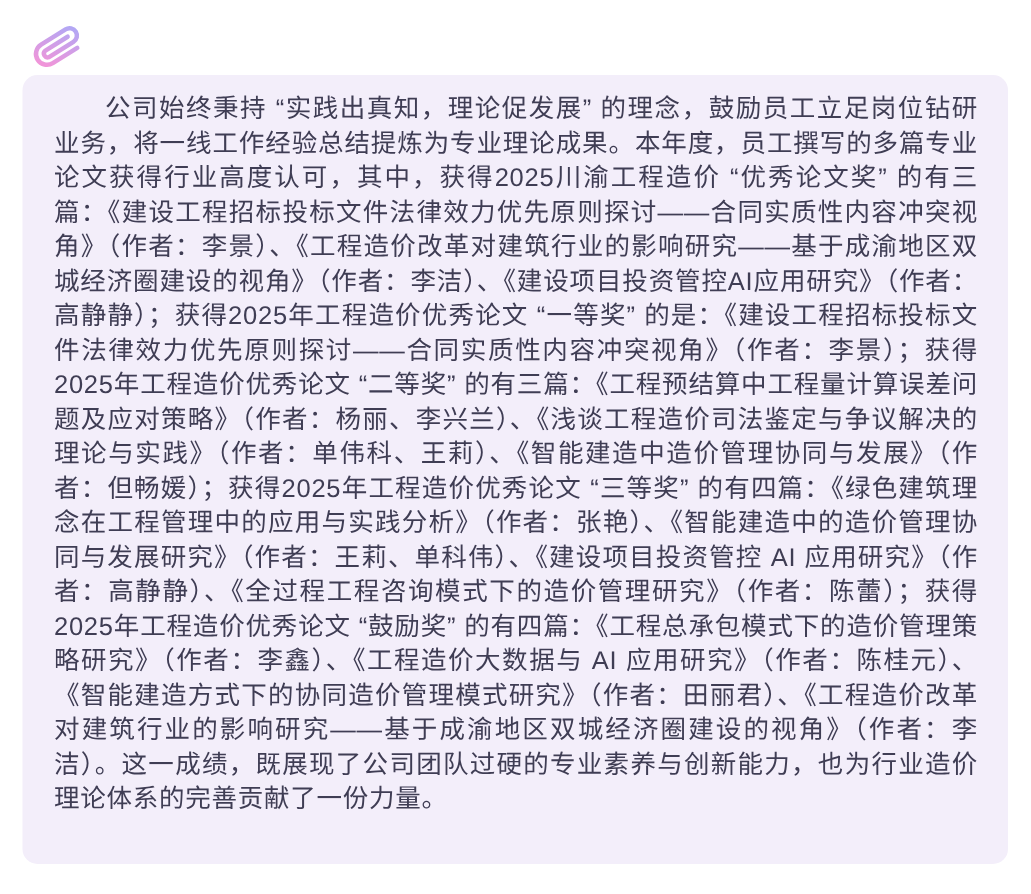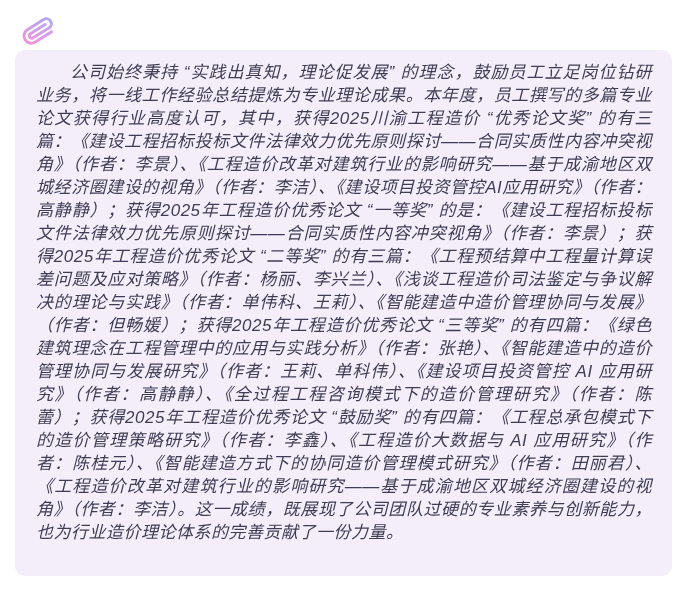--- a/index.html
+++ b/index.html
@@ -20,21 +20,20 @@
   .content-card {
     position: absolute;
     left: 15px;
     top: 50px;
     width: 657px;
     height: 526px;
     background: #f3eefa;
     border-radius: 10px;
     box-sizing: border-box;
     padding: 11px 20px 14px 21px;
-    font-style: italic;
   }
   .article-paragraph {
     margin: 0;
     font-size: 17px;
     line-height: 23px;
     color: #3f3d54;
     text-align: justify;
     text-indent: 2em;
     letter-spacing: 0.5px;
   }

